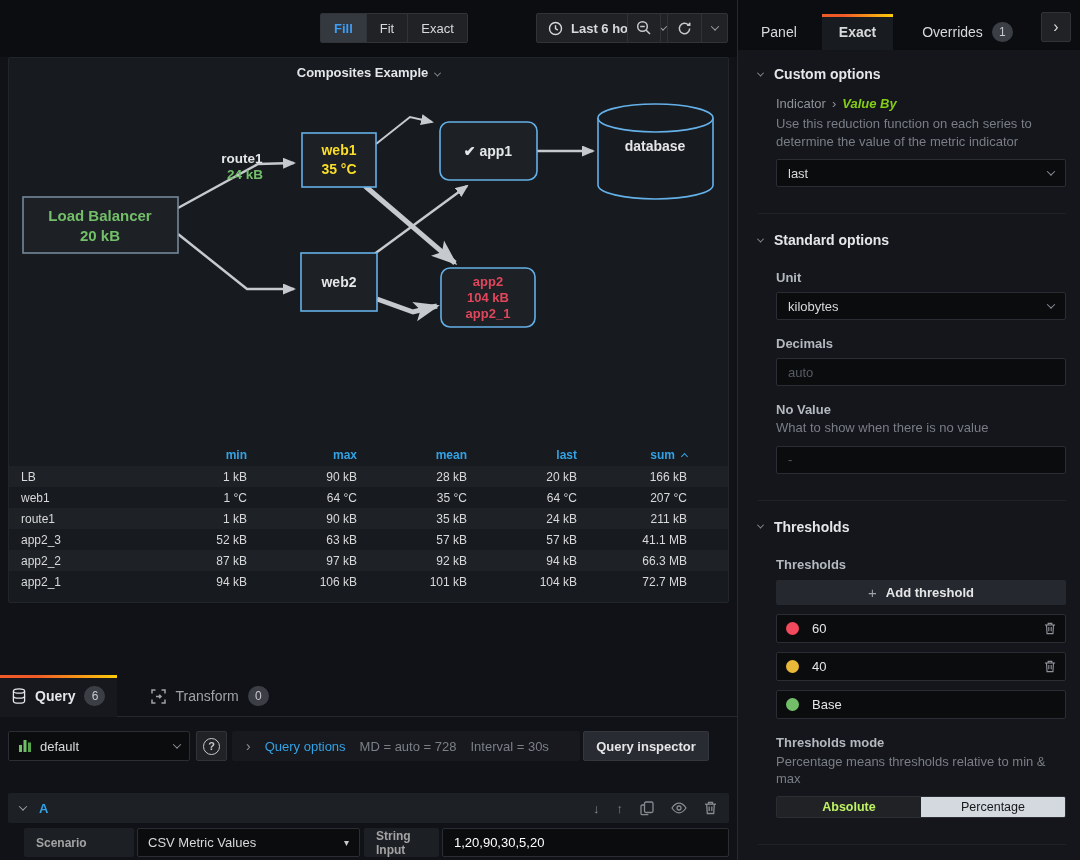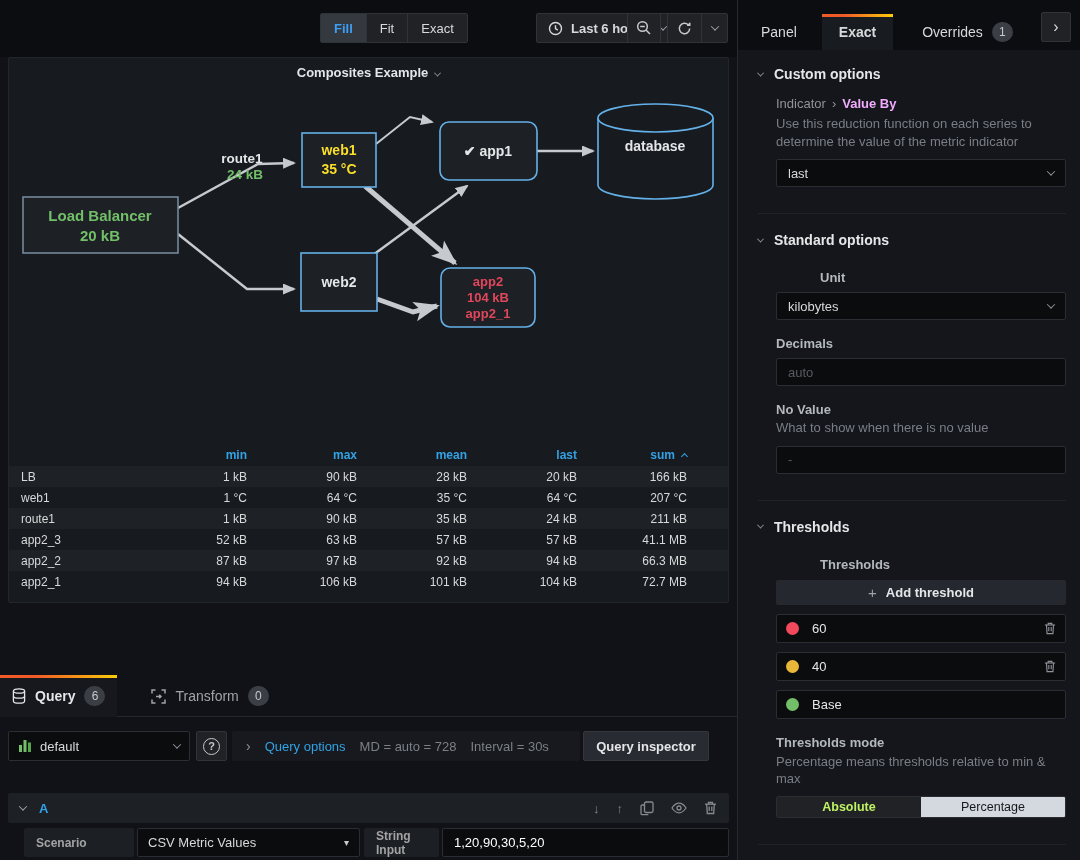--- a/index.html
+++ b/index.html
@@ -79,24 +79,24 @@
   .sb-content { flex:1; overflow:hidden; padding:16px 14px 0 20px; }
   .section { border-bottom:1px solid #1f2228; padding-bottom:26px; }
   .section:last-child { border-bottom:none; }
   .section + .section { padding-top:18px; }
   .sec-head { display:flex; align-items:center; gap:11px; cursor:pointer; }
   .sec-head .chev { color:#8e9299; width:5px; height:5px; }
   .sec-title { font-weight:bold; font-size:14px; color:#e4e6e8; }
   .sec-body { margin-left:18px; }
   .crumb { margin-top:14px; font-size:13px; color:#8e9299; }
   .crumb .sep { margin:0 6px; }
-  .crumb b { color:#f0abfc; }
+  .crumb b { color:#84cc16;font-style:italic; }
   .desc { margin-top:4px; color:#797e86; line-height:1.35; }
   .f-label { margin-top:16px; font-weight:bold; font-size:13px; color:#b4b9bf; }
-  .f-label.first { margin-top:22px;margin-left:44px; }
+  .f-label.first { margin-top:22px; }
   .sb-select { margin-top:7px; height:28px; background:#0b0c0e; border:1px solid #2a2d33; border-radius:2px; display:flex; align-items:center; padding:0 11px; color:#d8d9da; cursor:pointer; }
   .sb-select .chev { margin-left:auto; color:#8e9299; }
   .sb-input { margin-top:7px; width:100%; height:28px; background:#0b0c0e; border:1px solid #2a2d33; border-radius:2px; color:#d8d9da; font-family:"Liberation Sans",sans-serif; font-size:13px; padding:0 11px; }
   .sb-input::placeholder { color:#565b63; }
   .add-btn { margin-top:8px; height:25px; background:#25282e; border-radius:2px; display:flex; align-items:center; justify-content:center; gap:9px; color:#e4e6e8; font-weight:bold; cursor:pointer; }
   .add-btn .plus { color:#9fa3a8; font-weight:normal; font-size:15px; }
   .th-row { margin-top:9px; height:29px; background:#0b0c0e; border:1px solid #2a2d33; border-radius:2px; display:flex; align-items:center; padding:0 9px; }
   .dot { width:13px; height:13px; border-radius:50%; flex:0 0 13px; }
   .th-val { margin-left:13px; color:#e4e6e8; }
   .th-trash { margin-left:auto; color:#8e9299; cursor:pointer; display:flex; }

